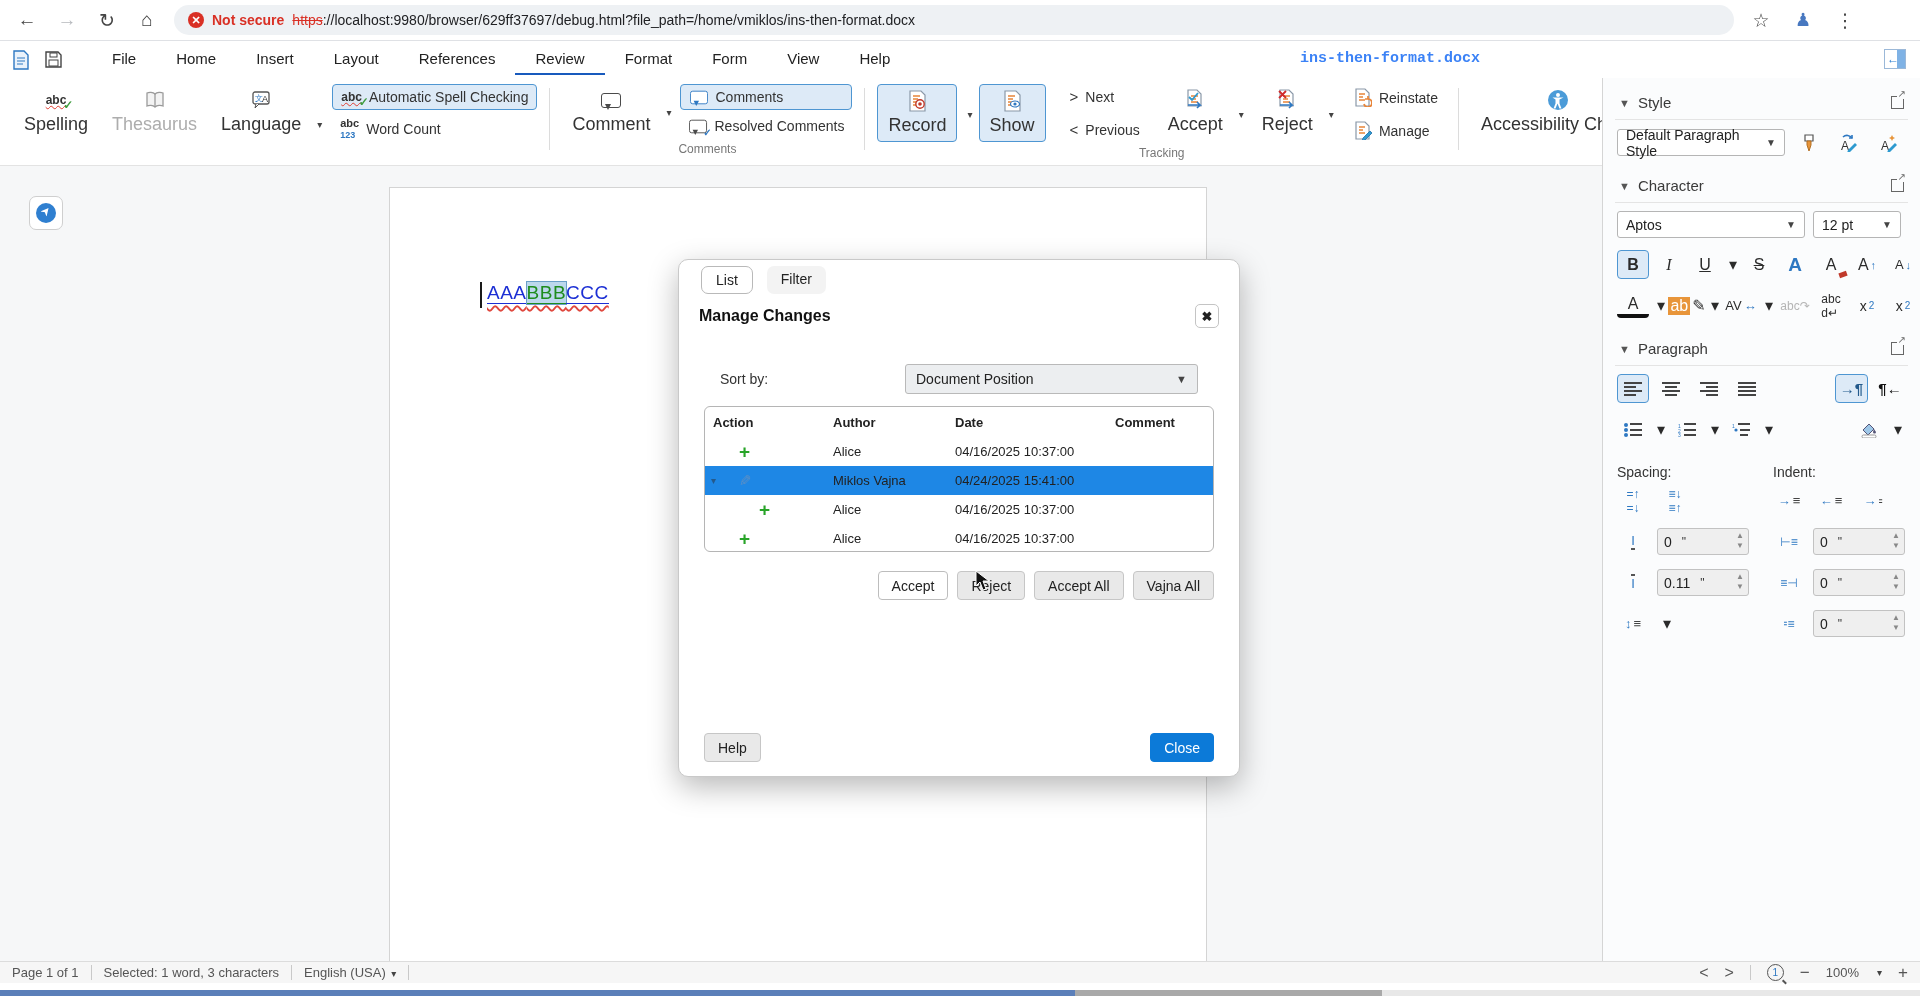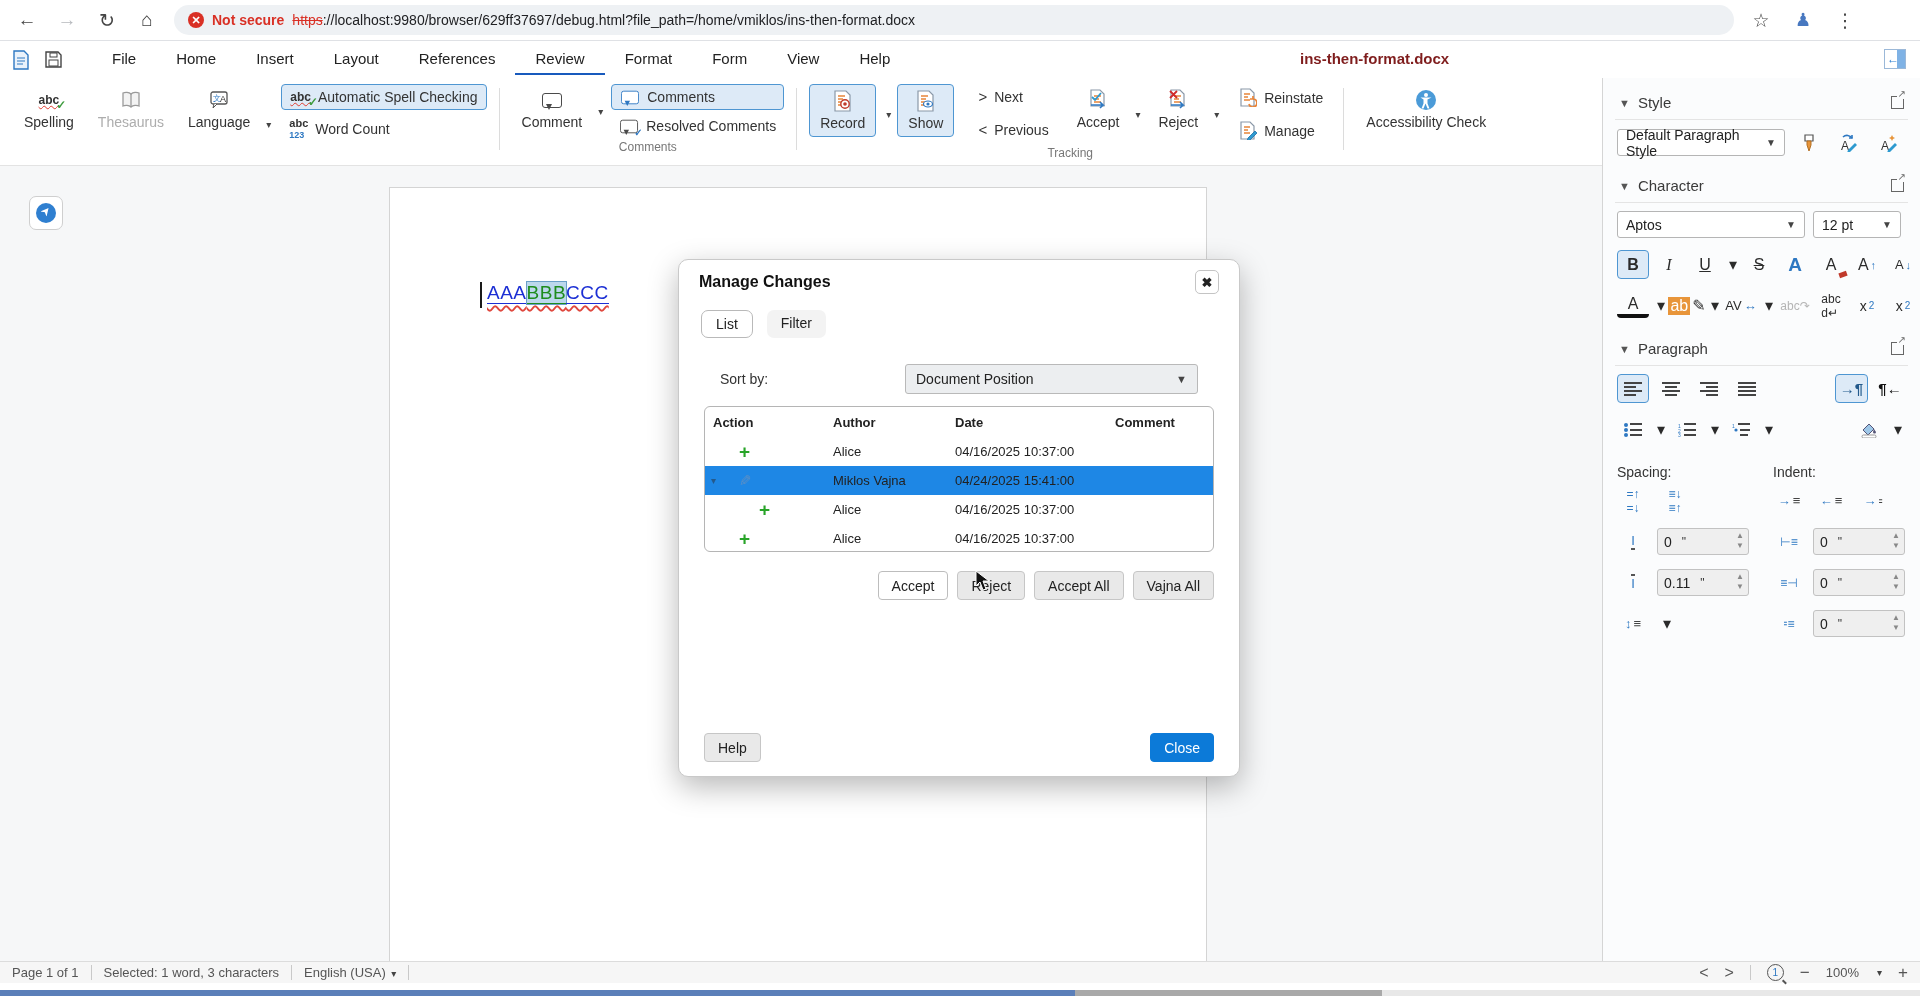--- a/index.html
+++ b/index.html
@@ -16,29 +16,29 @@
   #url .scheme { color:#d93025; text-decoration:line-through; }
   .chrome-right { display:flex; gap:16px; align-items:center; }
   #profile-ic { color:#4878c0; font-size:18px; }
 
   
   #menubar { position:absolute; left:0; top:41px; width:1920px; height:37px; background:#fff; display:flex; align-items:center; padding:0 10px; }
   .mb-ic { width:22px; height:22px; margin-right:10px; display:flex; align-items:center; justify-content:center; }
   #menu-items { display:flex; margin-left:18px; gap:0; }
   .menu-item { font-size:15px; color:#222; padding:6px 20px; cursor:default; }
   .menu-item.active { border-bottom:2px solid #185abd; font-weight:400; }
-  #doc-title { position:absolute; left:1300px; top:9px; width:280px; font-weight:bold; font-size:15px; color:#7f1d1d; }
+  #doc-title { position:absolute; left:1300px; top:9px; width:280px; font-weight:bold; font-size:15px; color:#3b82f6;font-family:Liberation Mono, monospace; }
   #sidebar-toggle { position:absolute; right:14px; top:8px; width:22px; height:20px; border:1px solid #9bb8d8; display:flex; align-items:center; }
   #sidebar-toggle .panel { width:8px; height:18px; background:#7fb2e5; margin-left:auto; }
   #sidebar-toggle .arr { color:#2f7fd0; font-size:12px; position:absolute; left:2px; }
 
   
   #toolbar { position:absolute; left:0; top:78px; width:1920px; height:88px; background:#fff; border-bottom:1px solid #e3e3e3; display:flex; align-items:flex-start; padding:6px 14px 0 14px; }
   .tb-big { display:flex; flex-direction:column; align-items:center; gap:3px; padding:5px 10px; border-radius:4px; margin-right:4px; }
-  .tb-big .lbl { font-size:14px; color:#333; white-space:nowrap; }
+  .tb-big .lbl { font-size:18px; color:#333; white-space:nowrap; }
   .tb-big.disabled .lbl { color:#adadad; }
   .tb-small { display:flex; align-items:center; gap:7px; padding:4px 8px; border-radius:4px; font-size:14px; color:#333; white-space:nowrap; }
   .toggled { background:#ddeaf7; border:1px solid #4e96d2; }
   .vsep { width:1px; height:62px; background:#dcdcdc; margin:4px 12px 0 12px; }
   .dd { color:#444; font-size:10px; margin-left:2px; }
   .stack { display:flex; flex-direction:column; gap:4px; }
   .grp { position:relative; display:flex; flex-direction:column; align-items:center; }
   .grp-cap { font-size:12px; color:#777; margin-top:2px; }
   .icon20 { width:22px; height:22px; display:flex; align-items:center; justify-content:center; }
   .abc-ic { font-size:12px; font-weight:bold; color:#333; line-height:1; text-decoration:underline wavy #e03c31 1px; position:relative; }
@@ -341,27 +341,27 @@
 <div id="canvas">
   <div id="page">
     <div id="change-bar"></div>
     <div id="doc-line"><span class="run" style="color: rgb(28, 47, 212);">AAA</span><span class="run sel" style="color: rgb(30, 140, 30);">BBB</span><span class="run" style="color: rgb(28, 47, 212);">CCC</span></div>
   </div>
   <div id="navigator-btn">
     <span id="compass"></span>
   </div>
 
   <div id="dialog" style="left:678px;top:93px">
+    <div id="dlg-tabs">
+      <span class="dlg-tab active">List</span>
+      <span class="dlg-tab">Filter</span>
+    </div>
     <div id="dlg-header">
       <span id="dlg-title">Manage Changes</span>
       <span id="dlg-x">✖</span>
-    </div>
-    <div id="dlg-tabs">
-      <span class="dlg-tab active">List</span>
-      <span class="dlg-tab">Filter</span>
     </div>
     <div id="sort-row">
       <span id="sort-label">Sort by:</span>
       <div id="sort-select">
         <span>Document Position</span>
         <span class="dd">▼</span>
       </div>
     </div>
     <div id="changes-table">
       <div class="t-row t-head">

